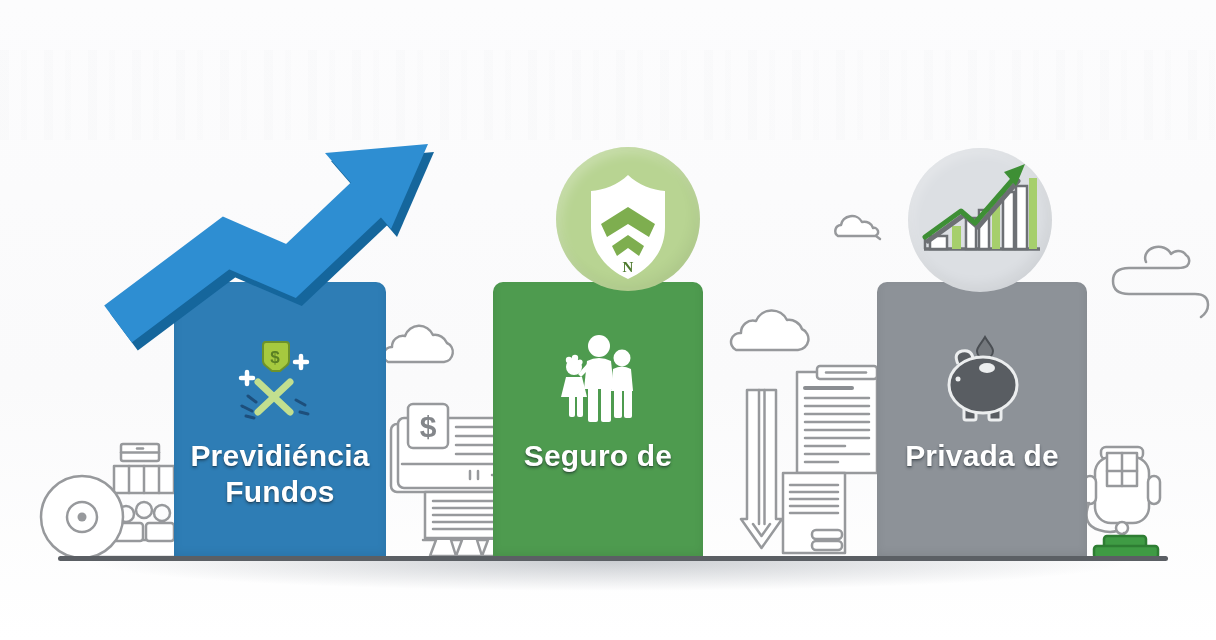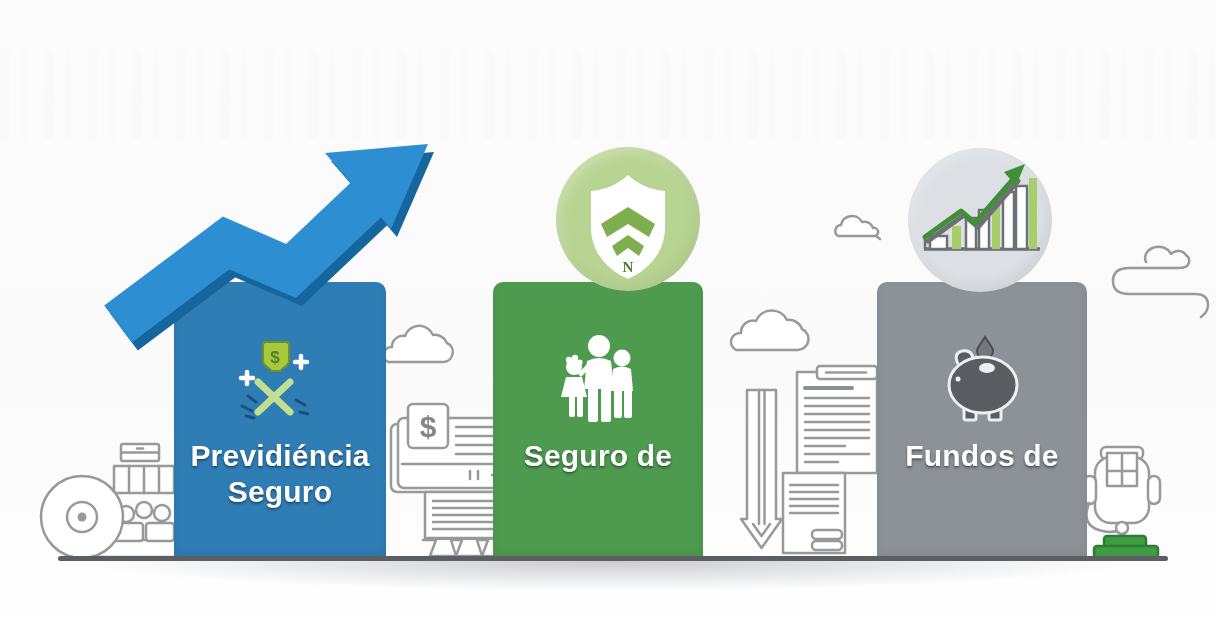--- a/index.html
+++ b/index.html
@@ -172,21 +172,21 @@
       <g stroke="#1d4f7c" stroke-width="3" stroke-linecap="round">
         <path d="M14,60 l8,6"></path>
           <path d="M8,70 l10,5"></path>
           <path d="M12,80 l8,2"></path>
         <path d="M62,64 l9,5"></path>
           <path d="M66,76 l8,2"></path>
       </g>
     </svg>
     <div class="card-label">
       <div>Previdiéncia</div>
-        <div>Seguro</div>
+        <div>Fundos</div>
     </div>
   </div>
 
   <div id="card-1" class="abs card" style="background: rgb(78, 155, 79);">
     <svg class="card-icon" style="left:65px;top:51px;" width="85" height="92" viewBox="0 0 85 92">
       <g fill="#ffffff">
         <circle cx="41" cy="13" r="11"></circle>
         <path d="M29,28 q12,-6 24,0 l3,28 h-30 z"></path>
         <rect x="30" y="54" width="10" height="35" rx="2"></rect>
         <rect x="43" y="54" width="10" height="35" rx="2"></rect>
@@ -215,21 +215,21 @@
       <g stroke="#eceeef" stroke-width="3" fill="#595d62">
         <rect x="24" y="74" width="12" height="13" rx="2"></rect>
         <rect x="49" y="74" width="12" height="13" rx="2"></rect>
         <path d="M18,31 q-5,-11 4,-13 q9,-2 11,7"></path>
         <ellipse cx="43" cy="52" rx="34" ry="28"></ellipse>
       </g>
       <ellipse cx="47" cy="35" rx="8" ry="5" fill="#eceeef"></ellipse>
       <circle cx="18" cy="46" r="2.5" fill="#eceeef"></circle>
     </svg>
     <div class="card-label">
-      <div>Fundos de</div>
+      <div>Privada de</div>
     </div>
   </div>
 
   <div id="ground-line" class="abs"></div>
   <div id="ground-shadow" class="abs"></div>
 
   <svg class="abs" style="left:0;top:0;" width="1216" height="640" viewBox="0 0 1216 640">
     <g transform="translate(6,8)">
       <polyline points="118,324 226,243 291,271 368,198" fill="none" stroke="#15669c" stroke-width="46"></polyline>
       <polygon points="428,144 325,153 391,229" fill="#15669c"></polygon>

